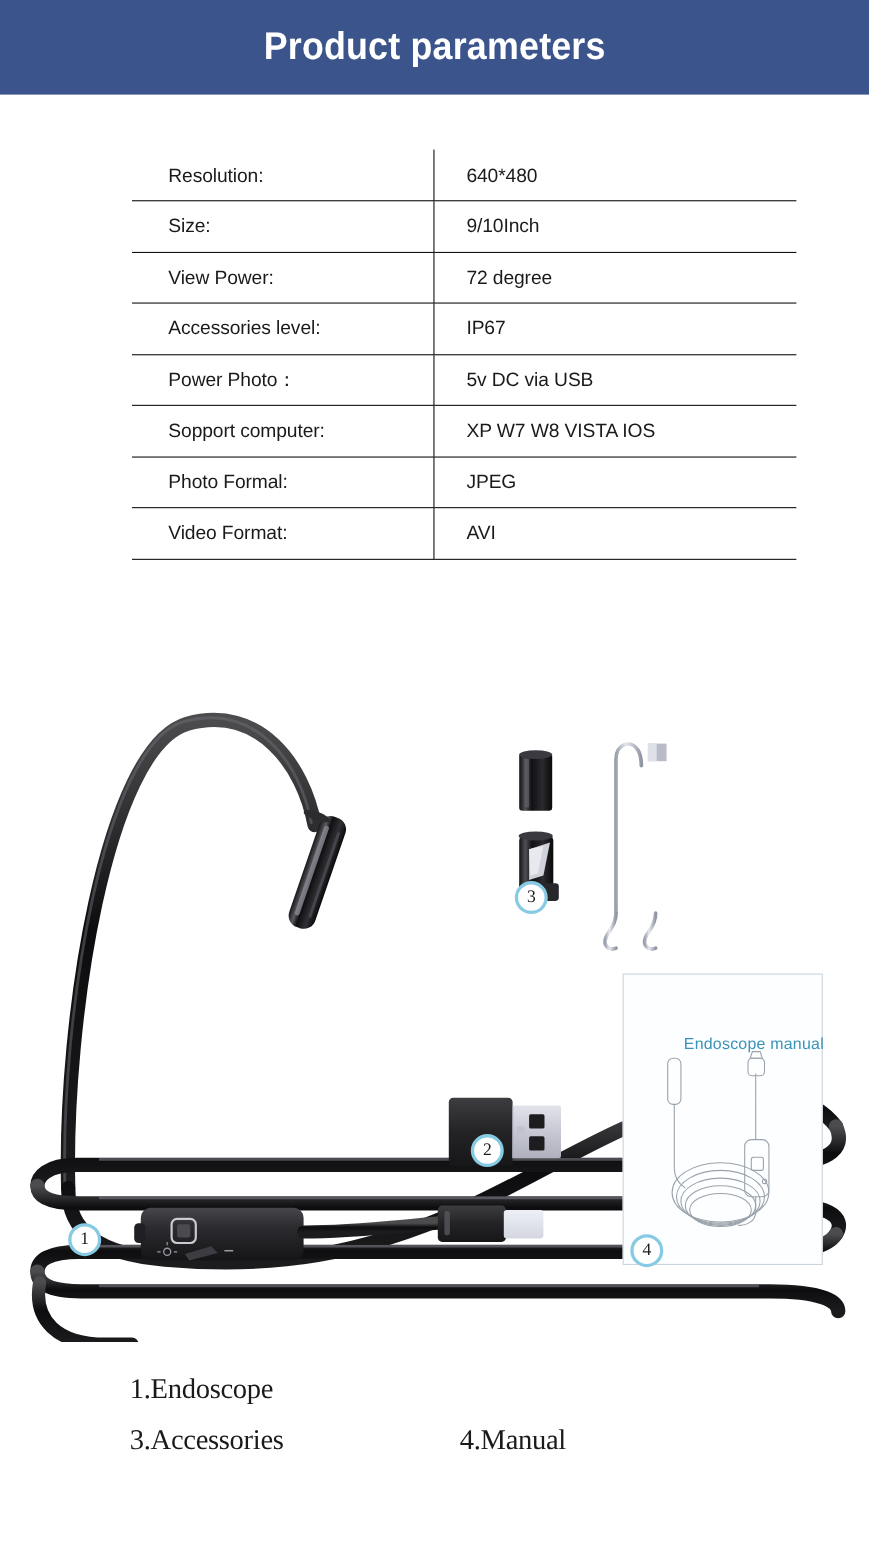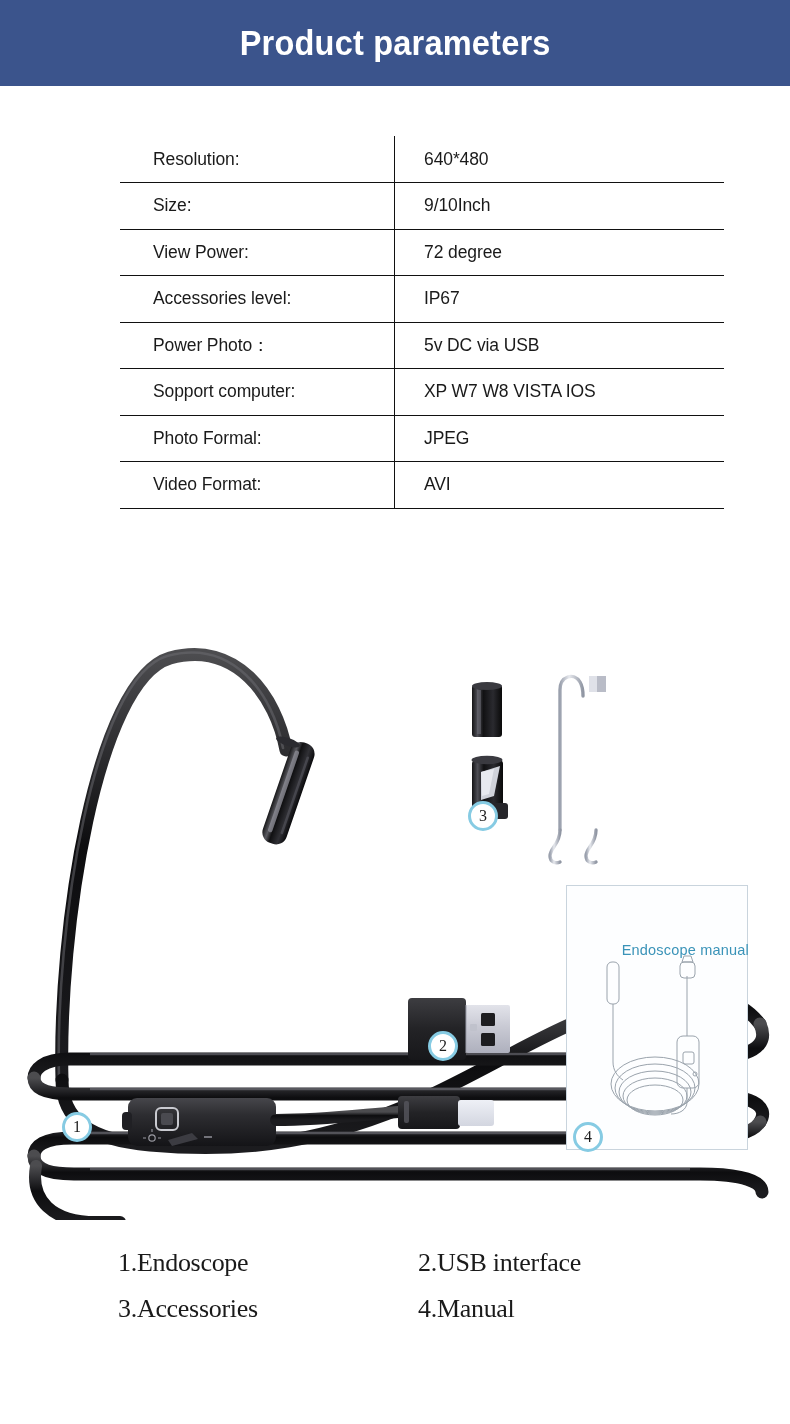--- a/index.html
+++ b/index.html
@@ -337,19 +337,18 @@
 </div>
 
 <div class="badge" id="badge-1">1</div>
 <div class="badge" id="badge-2">2</div>
 <div class="badge" id="badge-3">3</div>
 <div class="badge" id="badge-4">4</div>
 
 <div class="legend">
   <div class="legend-row">
     <div class="legend-item">1.Endoscope</div>
-    <div class="legend-item">2.USB interface</div>
   </div>
   <div class="legend-row">
     <div class="legend-item">3.Accessories</div>
     <div class="legend-item">4.Manual</div>
   </div>
 </div>
 
 </body></html>

